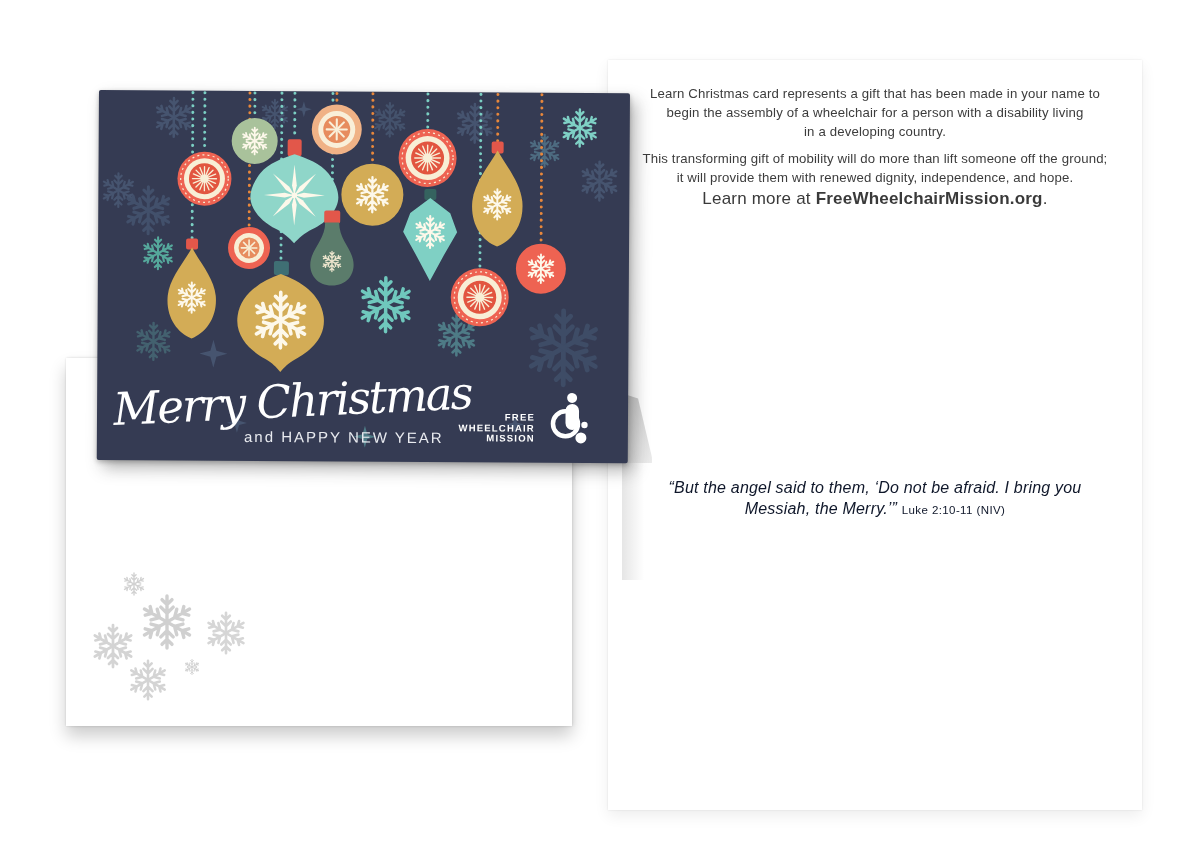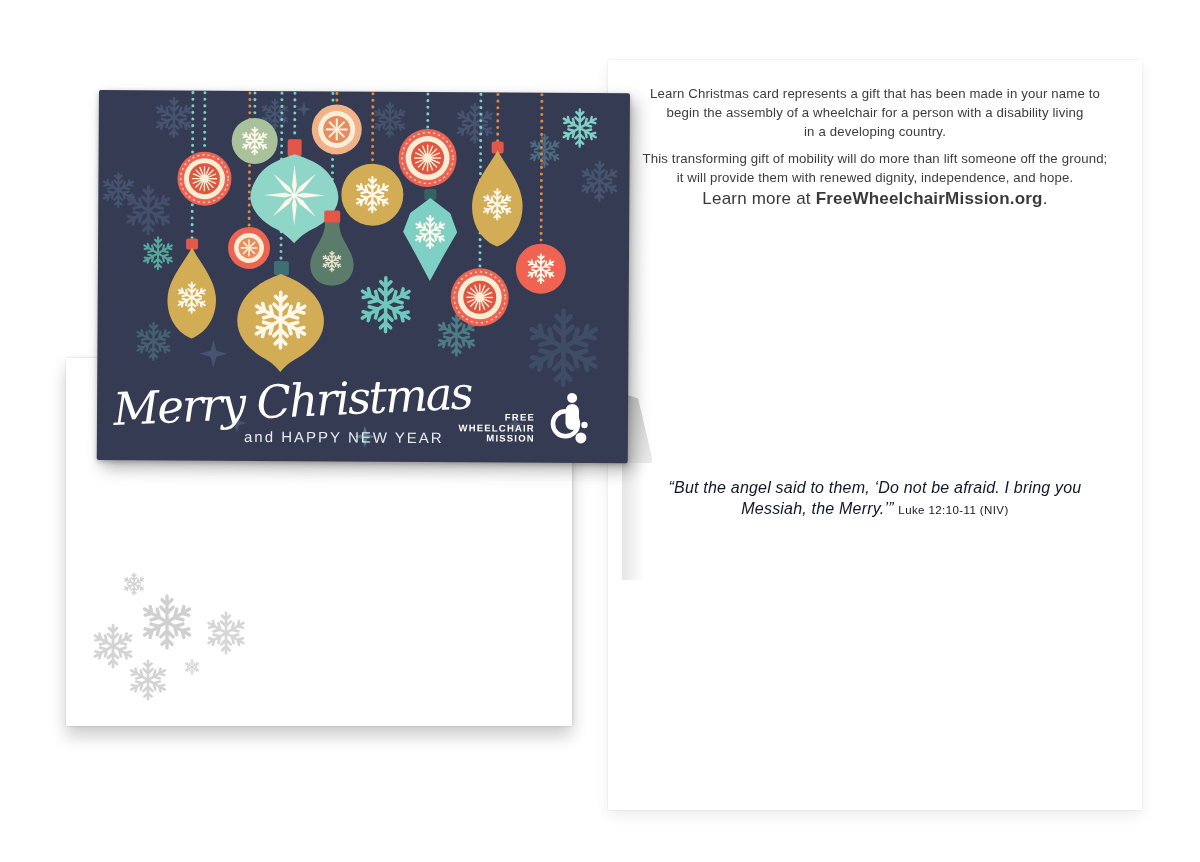--- a/index.html
+++ b/index.html
@@ -125,21 +125,21 @@
     <span>Learn more at </span><strong>FreeWheelchairMission.org</strong><span>.</span>
   </div>
   <div class="abs intro intro-2">
     <div>This transforming gift of mobility will do more than lift someone off the ground;</div>
     <div>it will provide them with renewed dignity, independence, and hope.</div>
   </div>
   <div class="abs verse">
     <div>“But the angel said to them, ‘Do not be afraid. I bring you</div>
     <div>
       <span>Messiah, the Merry.’”</span>
-      <span class="cite">Luke 12:10-11 (NIV)</span>
+      <span class="cite">Luke 2:10-11 (NIV)</span>
     </div>
   </div>
 </div>
 
 <div class="abs flap"></div>
 
 <div class="abs left-card">
   <svg width="506" height="368" viewBox="0 0 506 368">
     <g>
       <use href="#sf" x="55" y="213" width="26" height="26" color="#d2d2d2"></use>

